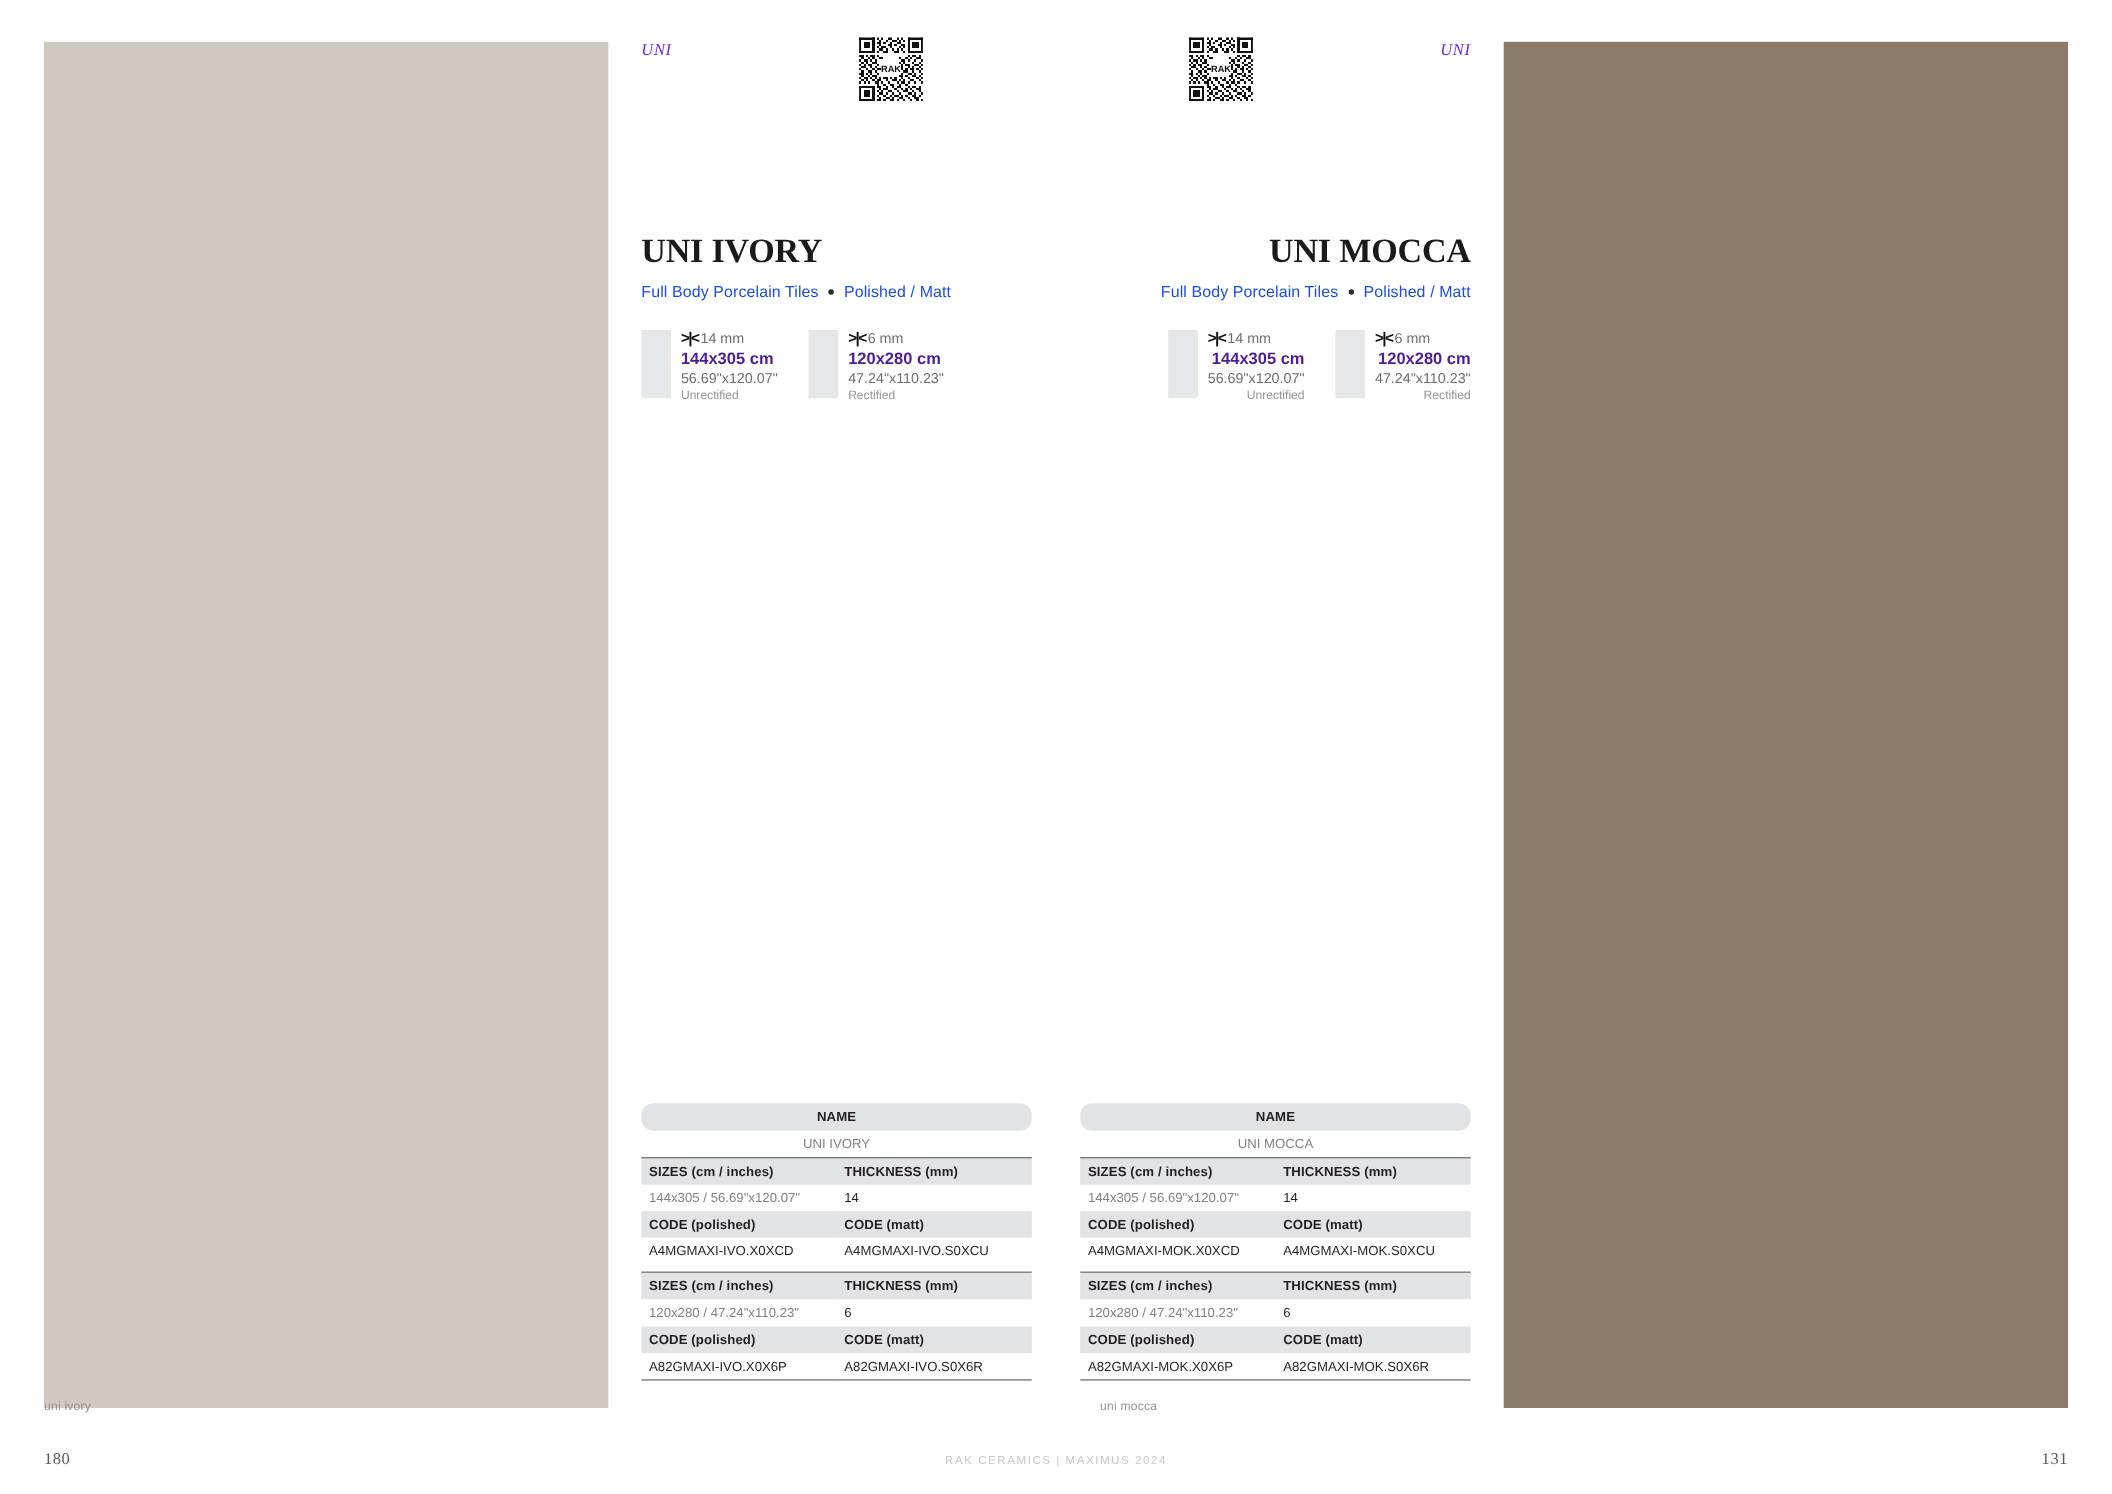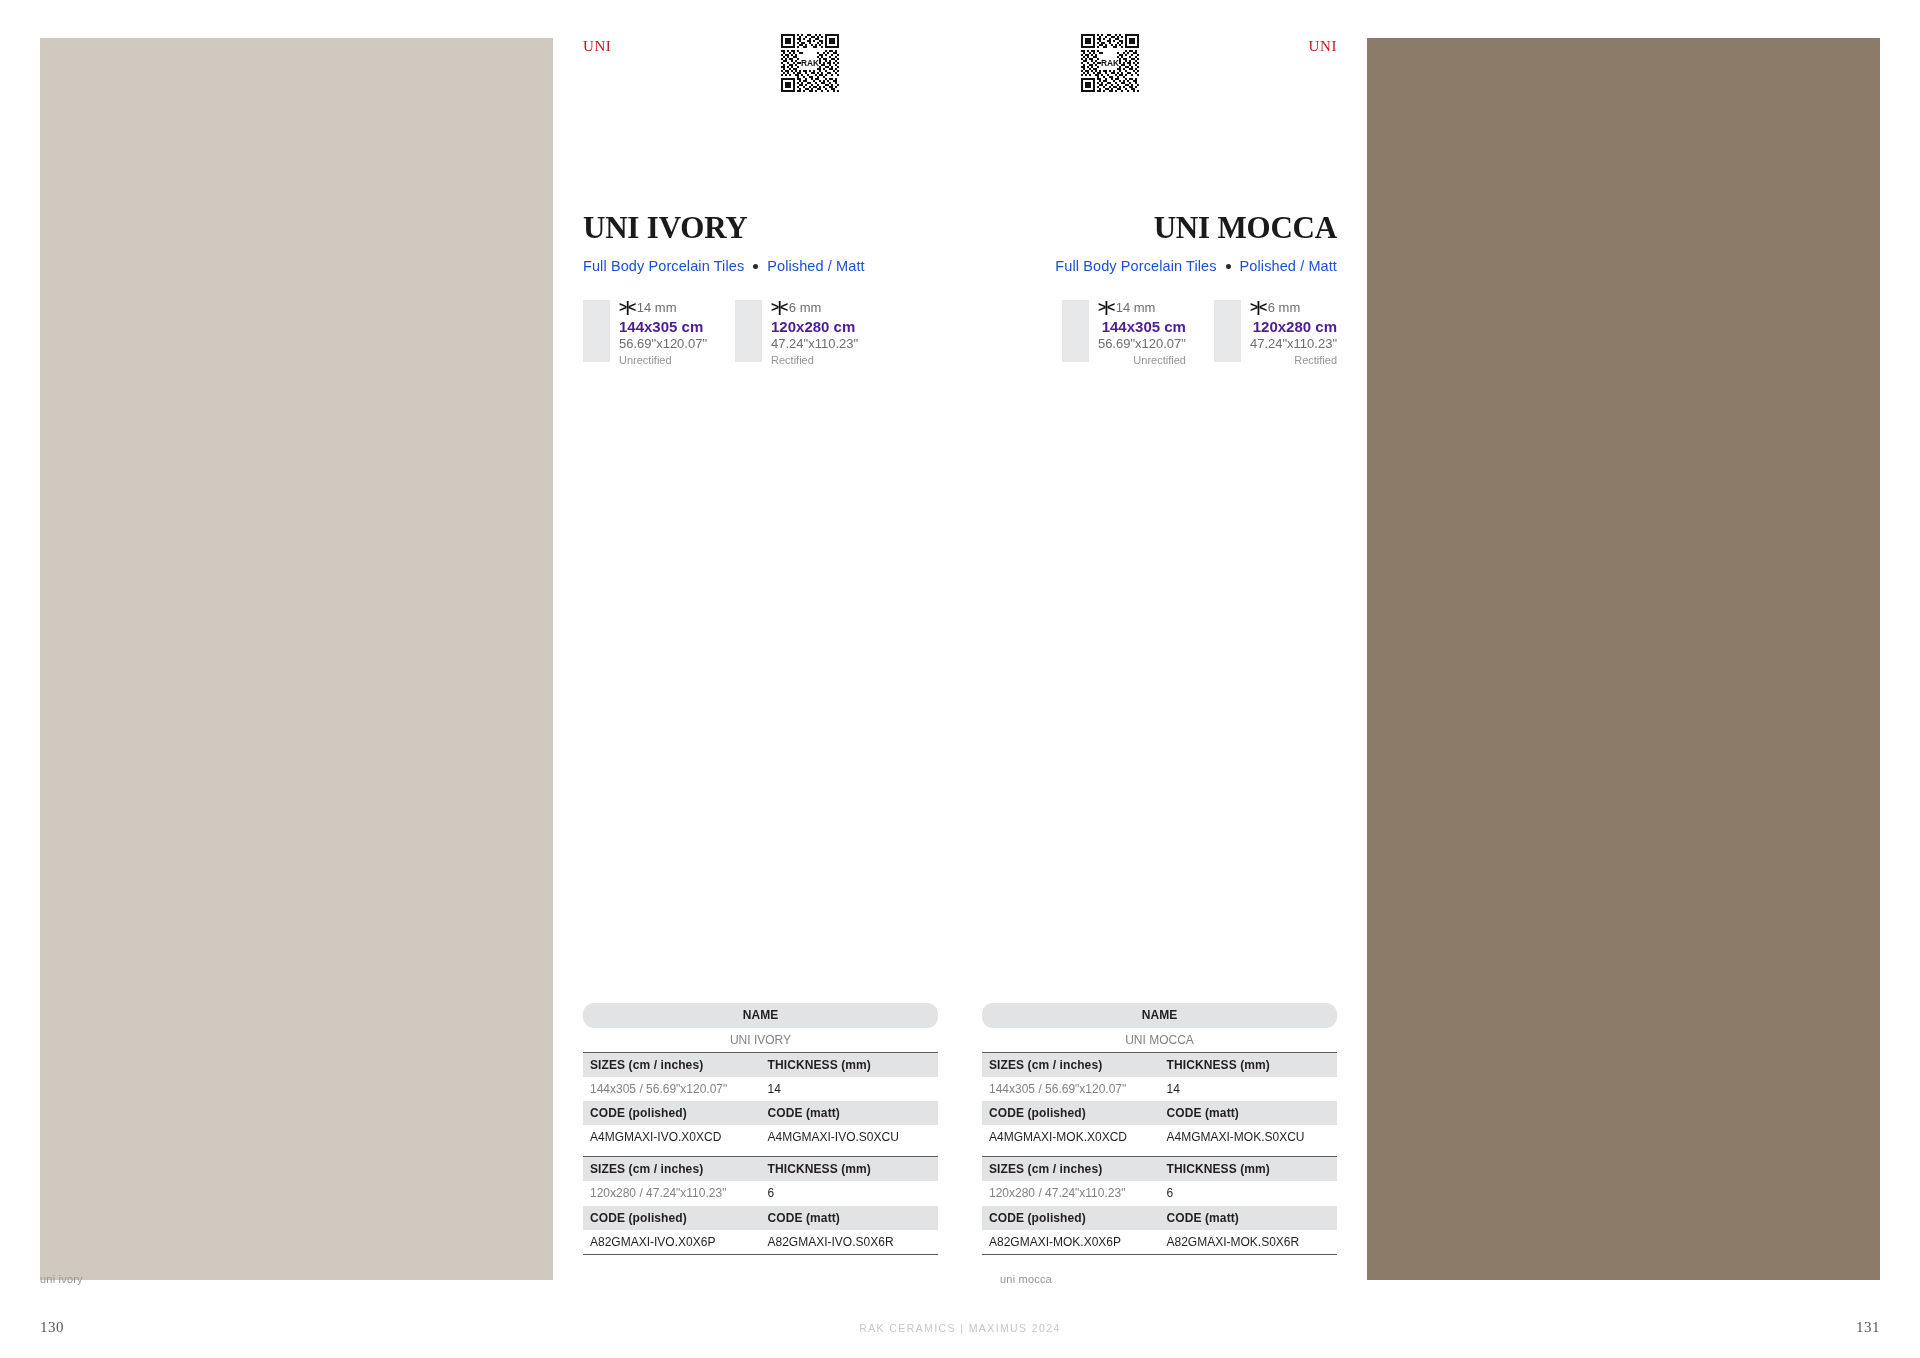--- a/index.html
+++ b/index.html
@@ -60,21 +60,22 @@
     left: 0;
     right: 0;
     height: 70px;
   }
   .uni-label {
     position: absolute;
     top: 4px;
     font-family: "Liberation Serif", serif;
     font-size: 15px;
     letter-spacing: 0.6px;
-    color: #b91c1c;
+    color: #6d28d9;
+    font-style: italic;
   }
   .page-left .uni-label { left: 0; }
   .page-right .uni-label { right: 0; }
 
   .qr {
     position: absolute;
     top: 0;
     width: 58px;
     height: 58px;
   }
@@ -604,21 +605,21 @@
           </tr>
           <tr class="bottom-rule">
               <td></td>
               <td></td>
             </tr>
         </tbody>
       </table>
     </div>
 
     <div class="caption">uni ivory</div>
-    <div class="folio">130</div>
+    <div class="folio">180</div>
   </div>
 
   <div class="page page-right">
 
     <div class="tile-image" style="background: rgb(139, 123, 104);"></div>
 
     <div class="content">
 
       <div class="head-row">
         <div class="uni-label">UNI</div>

